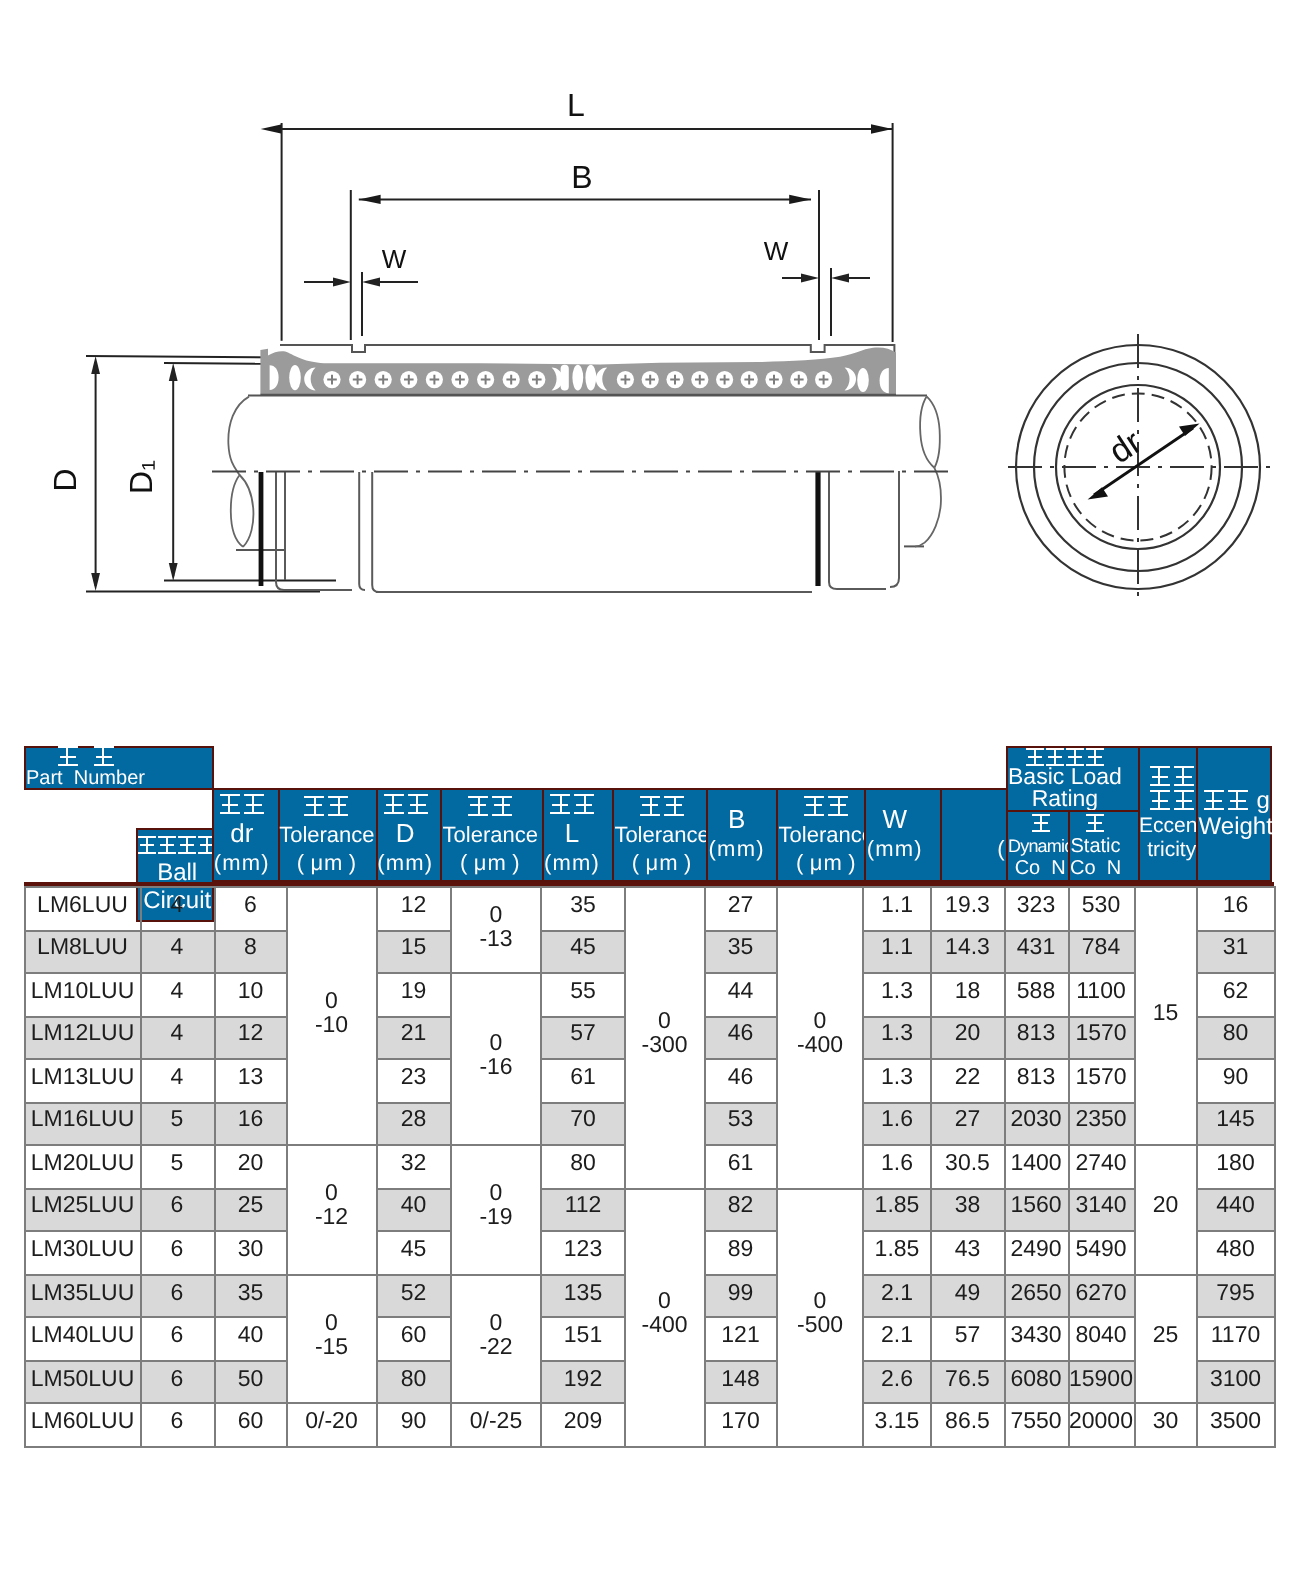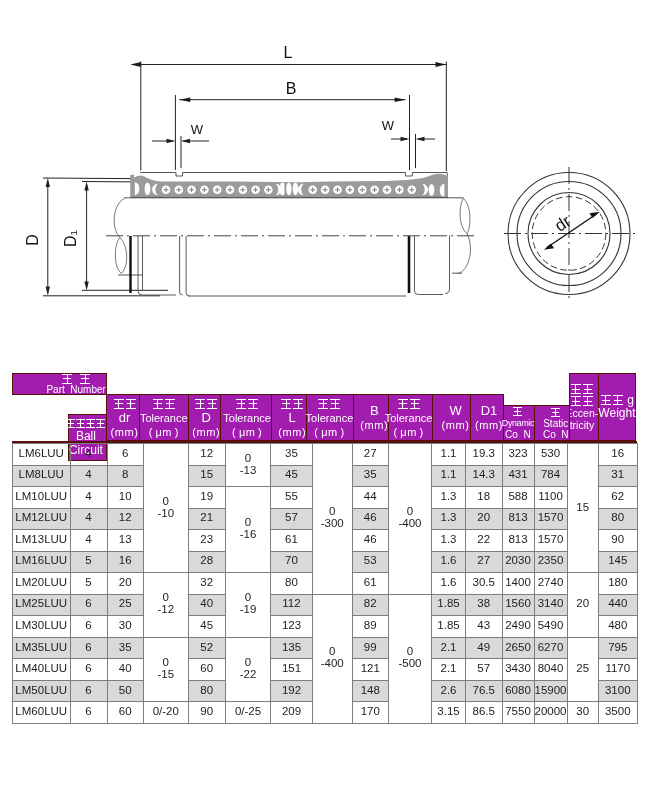--- a/index.html
+++ b/index.html
@@ -1,21 +1,21 @@
 <!DOCTYPE html>
 <html><head>
 <meta charset="utf-8">
 <style>
 html,body{margin:0;padding:0;width:646px;height:789px;background:#fff;
 font-family:"Liberation Sans",sans-serif;-webkit-font-smoothing:antialiased;}
 #page{position:relative;width:646px;height:789px;overflow:hidden;}
 #draw{position:absolute;left:0;top:0;will-change:transform;}
 #tbl{position:absolute;left:12px;top:373px;will-change:transform;width:625px;height:350px;font-family:"Liberation Sans",sans-serif;}
-.hc{position:absolute;box-sizing:border-box;background:#a21caf;border:1px solid #57120b;
-display:flex;flex-direction:column;align-items:flex-end;justify-content:center;
+.hc{position:absolute;box-sizing:border-box;background:#0369a1;border:1px solid #57120b;
+display:flex;flex-direction:column;align-items:flex-start;justify-content:center;
 color:#fff;text-align:center;line-height:13px;font-size:11px;white-space:nowrap;}
 
 .c,.cb,.cs{display:inline-block;vertical-align:-1px;background-repeat:no-repeat;
 background-image:linear-gradient(#fff,#fff),linear-gradient(#fff,#fff),linear-gradient(#fff,#fff),linear-gradient(#fff,#fff);}
 .c{width:10px;height:10px;margin:0 1px;
 background-size:10px 1px,8px 1px,10px 1px,1px 10px;
 background-position:0 0,1px 4.5px,0 9px,4.5px 0;}
 .cs{width:9px;height:9px;margin:0 .5px;background-size:9px 1px,7px 1px,9px 1px,1px 9px;background-position:0 0,1px 4px,0 8px,4px 0;}
 .cb{width:10.5px;height:11px;margin:0 .4px;background-size:10.5px 1.4px,8.5px 1.4px,10.5px 1.4px,1.4px 11px;background-position:0 0,1px 4.8px,0 9.6px,4.8px 0;}
 table{border-collapse:collapse;table-layout:fixed;position:absolute;left:0;top:70px;width:625px;}
@@ -219,20 +219,23 @@
 </g>
 </svg>
 
 <div id="tbl">
 
 <div class="hc" style="left:0;top:0;width:94.9px;height:22px;line-height:10px;font-size:10px;">
         <span><i class="c"></i><i class="c" style="margin-left:7px"></i><br>Part&nbsp;&nbsp;Number</span>
       </div>
 
 
+<div class="hc" style="left:491px;top:0;width:66.5px;height:33px;line-height:10.5px;font-size:11.5px;">
+        <span><i class="cs"></i><i class="cs"></i><i class="cs"></i><i class="cs"></i><br>Basic Load<br>Rating</span>
+      </div>
 
 <div class="hc" style="left:556.5px;top:0;width:30.8px;height:68px;line-height:12px;font-size:10.5px;">
         <span><i class="c"></i><i class="c"></i><br><i class="c"></i><i class="c"></i><br>Eccen-<br>tricity</span>
       </div>
 
 <div class="hc" style="left:586.3px;top:0;width:38.2px;height:68px;line-height:13px;font-size:12px;">
         <span><i class="c"></i><i class="c"></i> g<br>Weight</span>
       </div>
 
 

